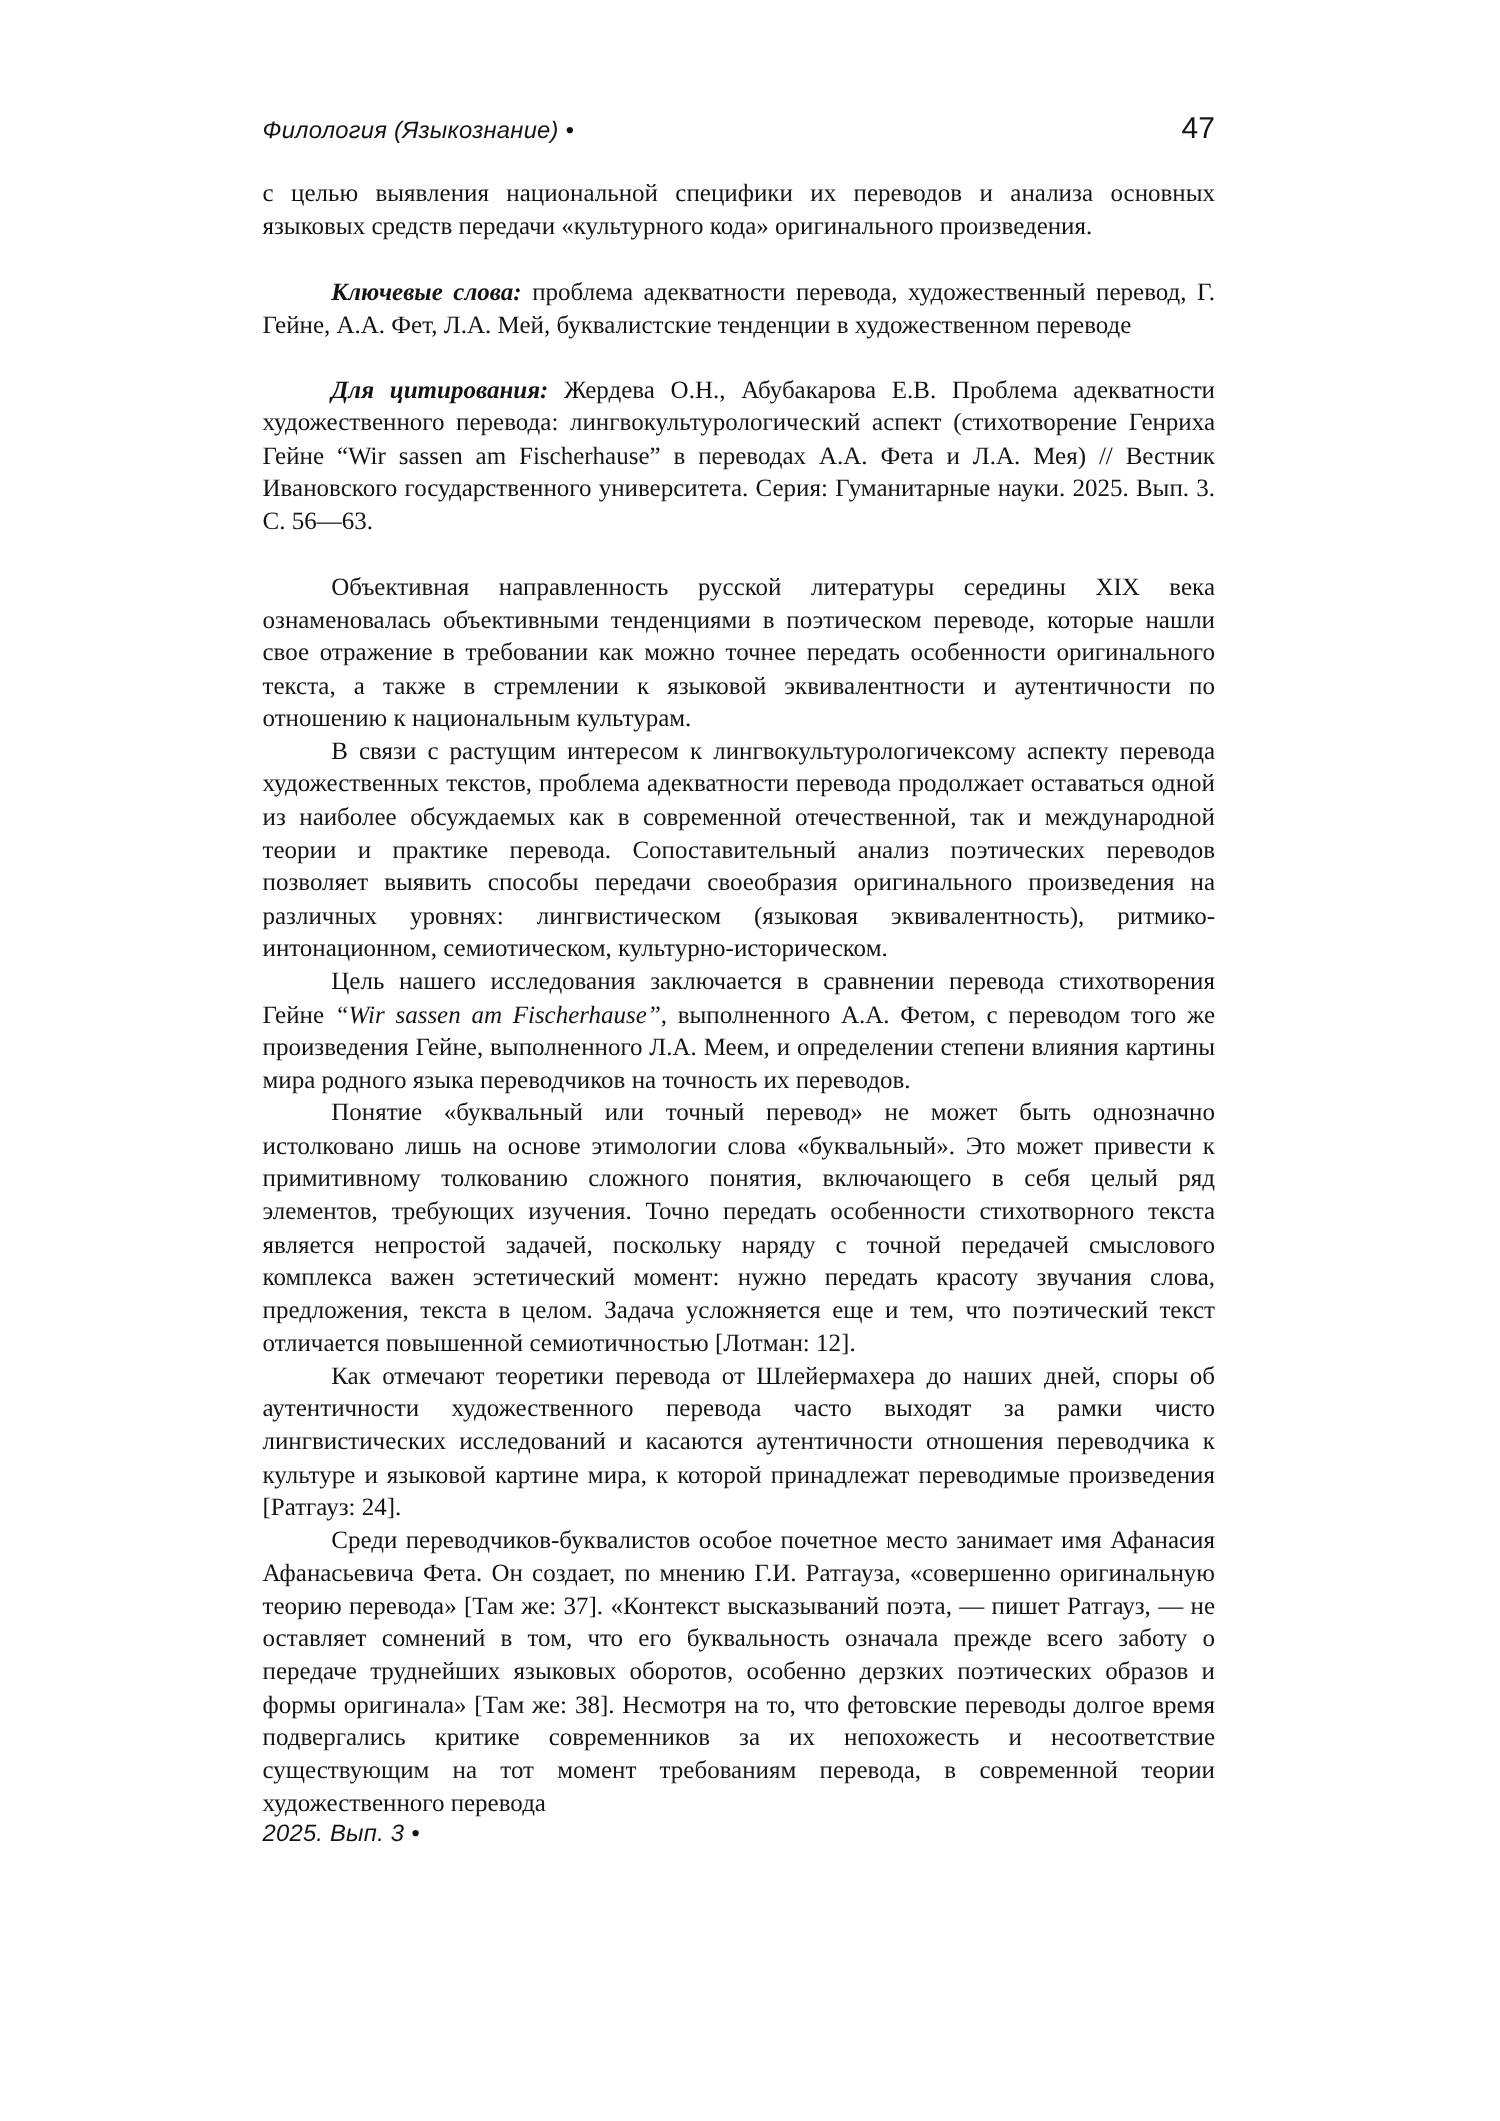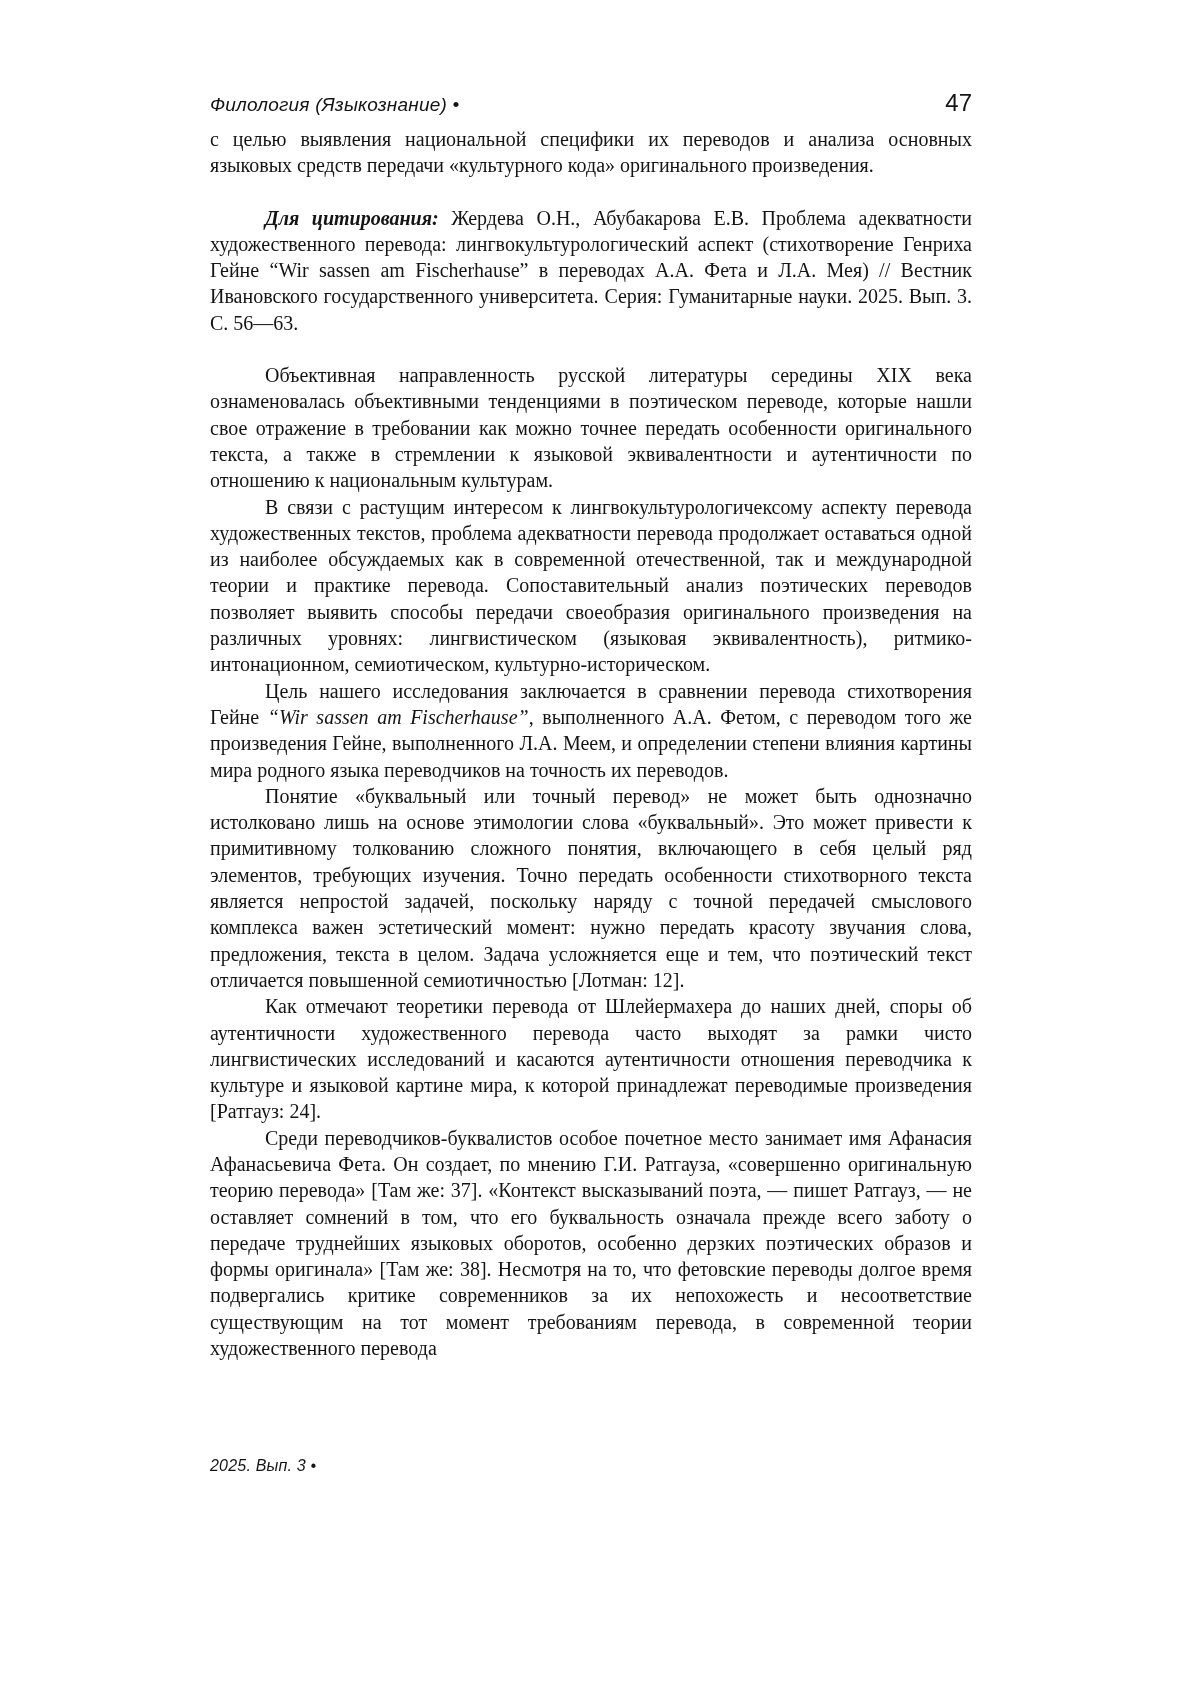--- a/index.html
+++ b/index.html
@@ -28,58 +28,59 @@
     letter-spacing: 0.2px;
   }
   .page-number {
     font-family: "Liberation Sans", sans-serif;
     font-size: 24px;
     line-height: 1;
   }
   .content {
     position: absolute;
     left: 210px;
-    top: 126px;
+    top: 142px;
     width: 762px;
     font-family: "Liberation Serif", serif;
     font-size: 20px;
     line-height: 26.3px;
     text-align: justify;
     hyphens: auto;
   }
   .content p { text-indent: 55px; }
   .content p.no-indent { text-indent: 0; }
   .intro-para { margin-bottom: 26px; }
   .body-text { margin-top: 25px; font-family: Liberation Serif, serif; }
   .label { font-weight: bold; font-style: italic; }
   .em-italic { font-style: italic; }
   .page-footer {
     position: absolute;
     left: 210px;
     top: 1457px;
     font-family: "Liberation Sans", sans-serif;
     font-style: italic;
-    font-size: 16px;
+    font-size: 19px;
     letter-spacing: 0.2px;
   }
 </style>
 </head>
 <body>
 
 <div class="page">
 
   <div class="page-header">
     <span class="running-title">Филология (Языкознание) •</span>
     <span class="page-number">47</span>
   </div>
 
   <div class="content">
 
     <p class="no-indent intro-para">с целью выявления национальной специфики их переводов и анализа основных языковых средств передачи «культурного кода» оригинального произведения.</p>
 
+    <p class="intro-para"><span class="label">Ключевые слова:</span><span> проблема адекватности перевода, художественный перевод, Г. Гейне, А.А. Фет, Л.А. Мей, буквалистские тенденции в художественном переводе</span></p>
 
     <p class="intro-para"><span class="label">Для цитирования:</span><span> Жердева О.Н., Абубакарова Е.В. Проблема адекватности художественного перевода: лингвокультурологический аспект (стихотворение Генриха Гейне “Wir sassen am Fischerhause” в переводах А.А. Фета и Л.А. Мея) // Вестник Ивановского государственного университета. Серия: Гуманитарные науки. 2025. Вып. 3. С. 56—63.</span></p>
 
     <div class="body-text">
       <p>Объективная направленность русской литературы середины XIX века ознаменовалась объективными тенденциями в поэтическом переводе, которые нашли свое отражение в требовании как можно точнее передать особенности оригинального текста, а также в стремлении к языковой эквивалентности и аутентичности по отношению к национальным культурам.</p>
       <p>В связи с растущим интересом к лингвокультурологичексому аспекту перевода художественных текстов, проблема адекватности перевода продолжает оставаться одной из наиболее обсуждаемых как в современной отечественной, так и международной теории и практике перевода. Сопоставительный анализ поэтических переводов позволяет выявить способы передачи своеобразия оригинального произведения на различных уровнях: лингвистическом (языковая эквивалентность), ритмико-интонационном, семиотическом, культурно-историческом.</p>
       <p><span>Цель нашего исследования заключается в сравнении перевода стихотворения Гейне </span><span class="em-italic">“Wir sassen am Fischerhause”</span><span>, выполненного А.А. Фетом, с переводом того же произведения Гейне, выполненного Л.А. Меем, и определении степени влияния картины мира родного языка переводчиков на точность их переводов.</span></p>
       <p>Понятие «буквальный или точный перевод» не может быть однозначно истолковано лишь на основе этимологии слова «буквальный». Это может привести к примитивному толкованию сложного понятия, включающего в себя целый ряд элементов, требующих изучения. Точно передать особенности стихотворного текста является непростой задачей, поскольку наряду с точной передачей смыслового комплекса важен эстетический момент: нужно передать красоту звучания слова, предложения, текста в целом. Задача усложняется еще и тем, что поэтический текст отличается повышенной семиотичностью [Лотман: 12].</p>
       <p>Как отмечают теоретики перевода от Шлейермахера до наших дней, споры об аутентичности художественного перевода часто выходят за рамки чисто лингвистических исследований и касаются аутентичности отношения переводчика к культуре и языковой картине мира, к которой принадлежат переводимые произведения [Ратгауз: 24].</p>
       <p>Среди переводчиков-буквалистов особое почетное место занимает имя Афанасия Афанасьевича Фета. Он создает, по мнению Г.И. Ратгауза, «совершенно оригинальную теорию перевода» [Там же: 37]. «Контекст высказываний поэта, — пишет Ратгауз, — не оставляет сомнений в том, что его буквальность означала прежде всего заботу о передаче труднейших языковых оборотов, особенно дерзких поэтических образов и формы оригинала» [Там же: 38]. Несмотря на то, что фетовские переводы долгое время подвергались критике современников за их непохожесть и несоответствие существующим на тот момент требованиям перевода, в современной теории художественного перевода</p>

